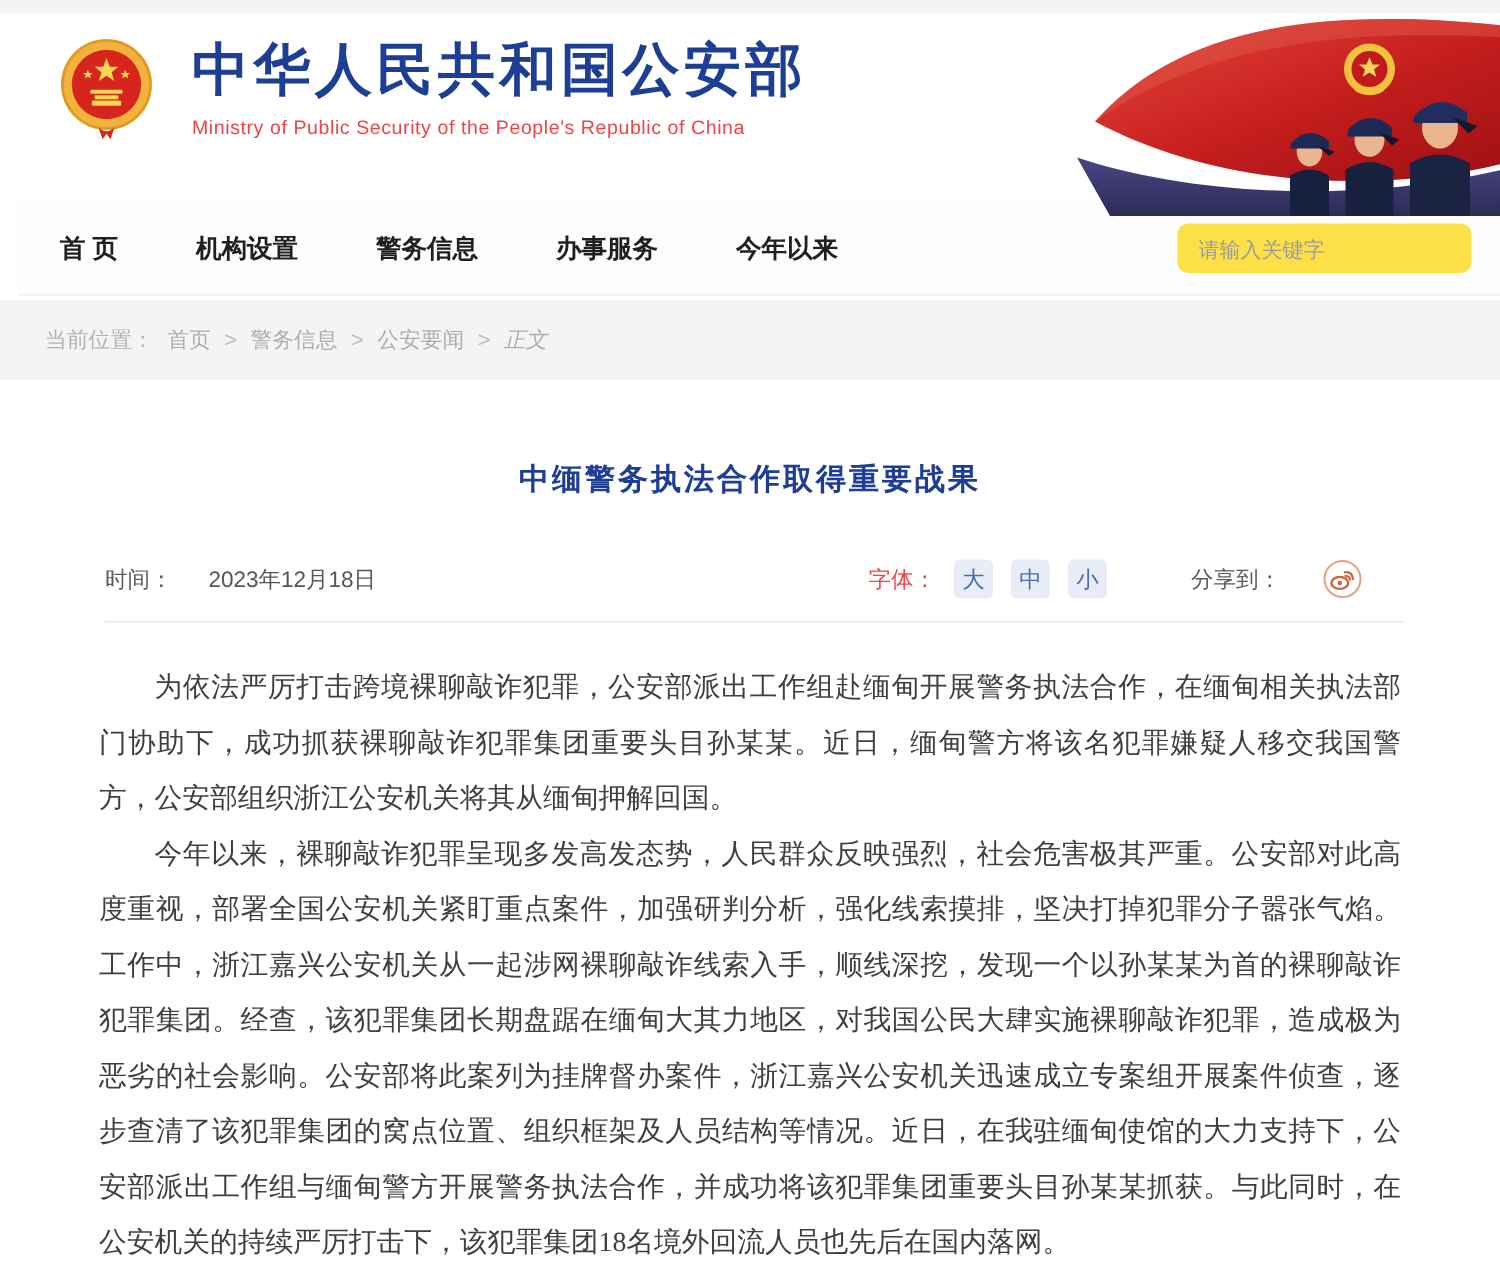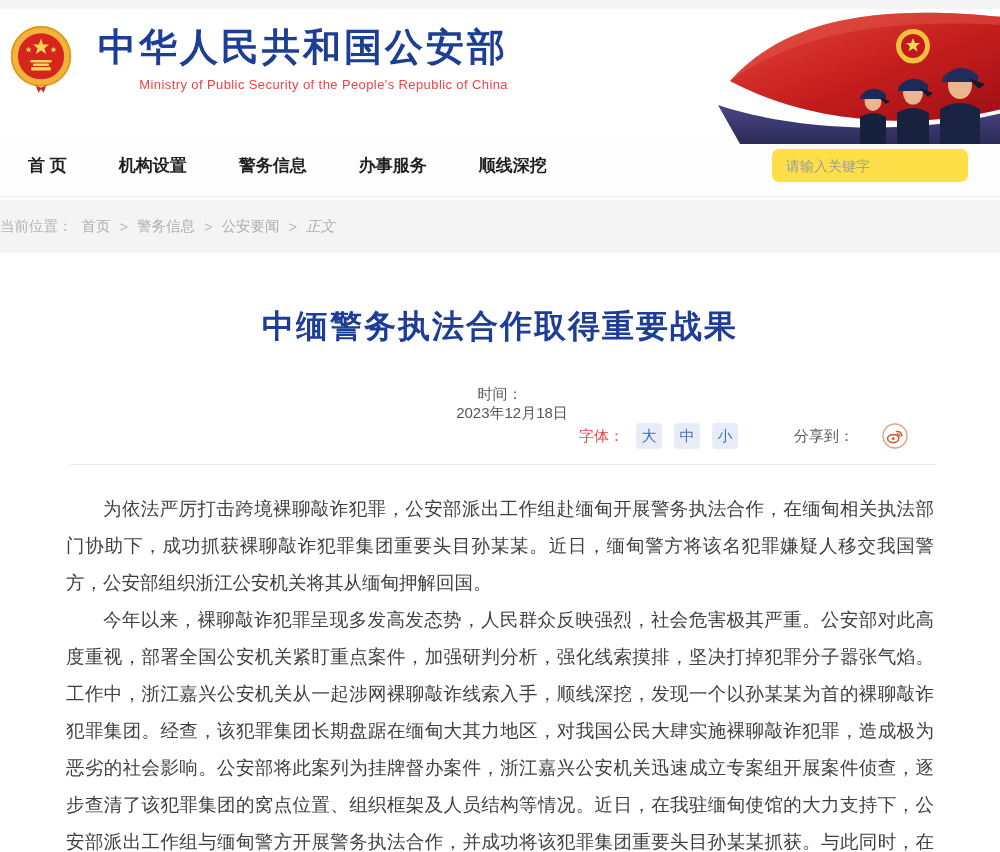--- a/index.html
+++ b/index.html
@@ -10,72 +10,72 @@
     color: #222;
     overflow: hidden;
   }
   .page { width:1000px; height:852px; background:#fff; position:relative; }
 
   
   .top-strip { height:9px; background:#f4f4f4; }
 
   
   .header { height:126px; position:relative; background:#fff; }
-  .logo-area { position:absolute; left:9px; top:13px; display:flex; align-items:center;text-align:right; }
+  .logo-area { position:absolute; left:39px; top:13px; display:flex; align-items:center; }
   .emblem { width:64px; height:74px; flex:0 0 auto; }
   .title-block { margin-left:25px; }
   .site-title {
     font-size:38px; font-weight:bold; color:#1c3e94; letter-spacing:3px; line-height:1.15;
   }
   .site-subtitle {
     margin-top:8px; font-size:13px; color:#ef4444; letter-spacing:0.4px;
   }
   .banner { position:absolute; right:0; top:0; width:300px; height:135px; z-index:2; }
 
   
   .nav {
     height:62px; background:#fdfdfd; border-bottom:1px solid #f0f0f0;
-    display:flex; align-items:center; padding:0 32px 0 28px; position:relative; z-index:1;
+    display:flex; align-items:center; padding:0 19px 0 28px; position:relative; z-index:1;margin-left:12px;
   }
   .nav-item {
     font-size:17px; font-weight:600; color:#1f1f1f; margin-right:52px;
     cursor:pointer; white-space:nowrap;
   }
   .search-box {
     margin-left:auto; width:196px; height:33px; background:#fde047;
     border-radius:7px; display:flex; align-items:center; padding:0 10px 0 14px;
   }
   .search-box input {
     border:none; outline:none; background:transparent; flex:1;
     font-size:14px; color:#555; font-family:inherit;
   }
   .search-box input::placeholder { color:#9c9c9c; }
   .search-icon { width:18px; height:18px; cursor:pointer; }
 
   
   .breadcrumb-strip {
     margin-top:3px; height:53px; background:#f4f4f4;
-    display:flex; align-items:center; 
+    display:flex; align-items:center; padding-left:30px;
     font-size:14.5px; color:#b3b3b3;
   }
   .crumb { color:#aeaeae; margin:12px 9px; cursor:pointer; }
   .crumb-sep { color:#bcbcbc; }
   .crumb-current { color:#aeaeae; margin-left:9px;font-style:italic; }
 
   
   .article { padding:0 62px; }
   .article-title {
     margin-top:57px; text-align:center; color:#1e3d96;
-    font-size:32px; font-weight:bold; letter-spacing:2px; line-height:1;
+    font-size:20px; font-weight:bold; letter-spacing:2px; line-height:1;
   }
   .article-title.line2 { margin-top:21px; }
 
   .meta-row {
     margin-top:43px; display:flex; align-items:center;
-    font-size:15px; color:#5c5c5c; padding:0 8px;flex-direction:column;
+    font-size:15px; color:#5c5c5c; padding:0 8px;
   }
   .meta-time-value { margin-left:24px; color:#565656; }
   .meta-right { margin-left:auto; display:flex; align-items:center; }
   .font-label { color:#ef4444; }
   .font-btn {
     width:26px; height:26px; margin-left:12px; border-radius:4px;
     background:#e7ecf6; color:#4a6db6; font-size:15px;
     display:flex; align-items:center; justify-content:center; cursor:pointer;
   }
   .share-label { margin-left:56px; color:#5c5c5c; }
@@ -169,21 +169,21 @@
         <div class="site-subtitle">Ministry of Public Security of the People's Republic of China</div>
       </div>
     </div>
   </div>
 
   <div class="nav">
     <div class="nav-item">首 页</div>
     <div class="nav-item">机构设置</div>
     <div class="nav-item">警务信息</div>
     <div class="nav-item">办事服务</div>
-    <div class="nav-item">顺线深挖</div>
+    <div class="nav-item">今年以来</div>
     <div class="search-box">
       <input type="text" placeholder="请输入关键字" style="">
       <svg class="search-icon" viewBox="0 0 18 18">
         <circle cx="7.5" cy="7.5" r="5.5" fill="none" stroke="#c0c0c0" stroke-width="1.6"></circle>
         <line x1="11.8" y1="11.8" x2="16" y2="16" stroke="#c0c0c0" stroke-width="1.6" stroke-linecap="round"></line>
       </svg>
     </div>
   </div>
 
   <div class="breadcrumb-strip">

